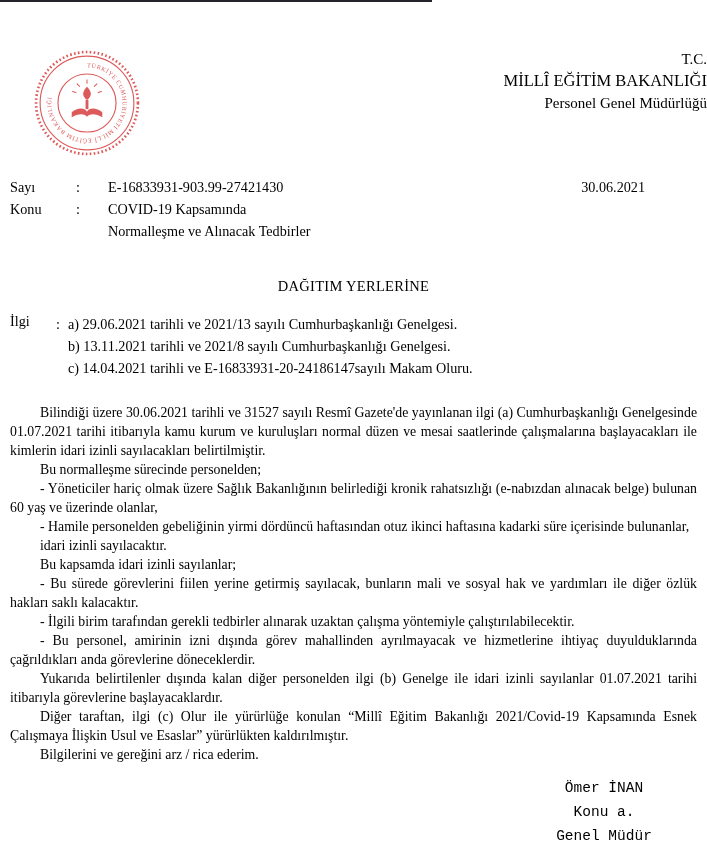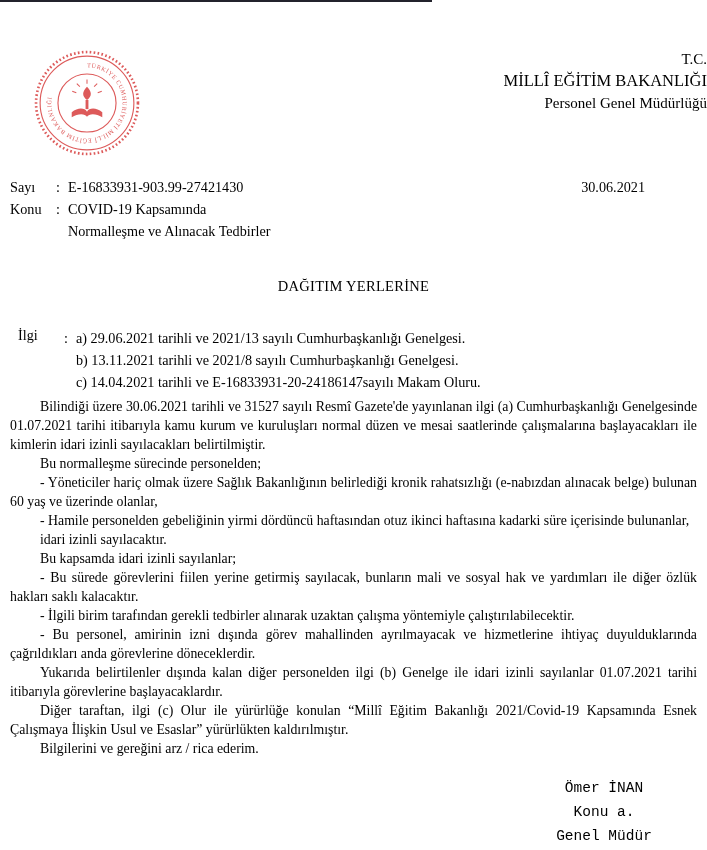--- a/index.html
+++ b/index.html
@@ -27,39 +27,39 @@
   .header {
     position:absolute; top:48px; left:0; right:0;
     text-align:right;
   }
   .h-country   { font-size:15px;   line-height:22px; }
   .h-ministry  { font-size:16.5px; line-height:22px; }
   .h-department{ font-size:15px;   line-height:22px; }
 
   .content { position:absolute; top:176px; left:0; right:0; }
 
-  .meta-row { display:flex; padding:0 10px; font-size:14.2px; line-height:22px; }
+  .meta-row { display:flex; padding:0 10px; font-size:14.2px; line-height:22px;gap:20px; }
   .lbl { width:46px; flex:0 0 46px; }
   .sep { width:12px; flex:0 0 12px; }
   .meta-date { margin-left:auto; margin-right:52px; }
   .konu-val div { line-height:22px; }
 
   .recipient {
     margin-top:36px;
     text-align:center;
     font-size:14.5px;
     letter-spacing:0.3px;
   }
 
-  .ilgi { display:flex; margin-top:32px; padding:0 18px; font-size:14.2px;font-family:Liberation Serif, serif; }
+  .ilgi { display:flex; margin-top:18px; padding:0 10px; font-size:14.2px;font-family:Liberation Serif, serif; }
   .ilgi-rows { flex:1; }
   .ilgi-row { display:flex; line-height:22px; }
 
   .body-text {
-    margin-top:4px;
+    margin-top:24px;
     padding:0 10px;
     font-size:13.8px;
     line-height:19px;
     text-align:justify;
   }
   .body-text p { text-indent:30px; }
 
   .signature {
     position:absolute;
     top:776px; left:504px; width:200px;

